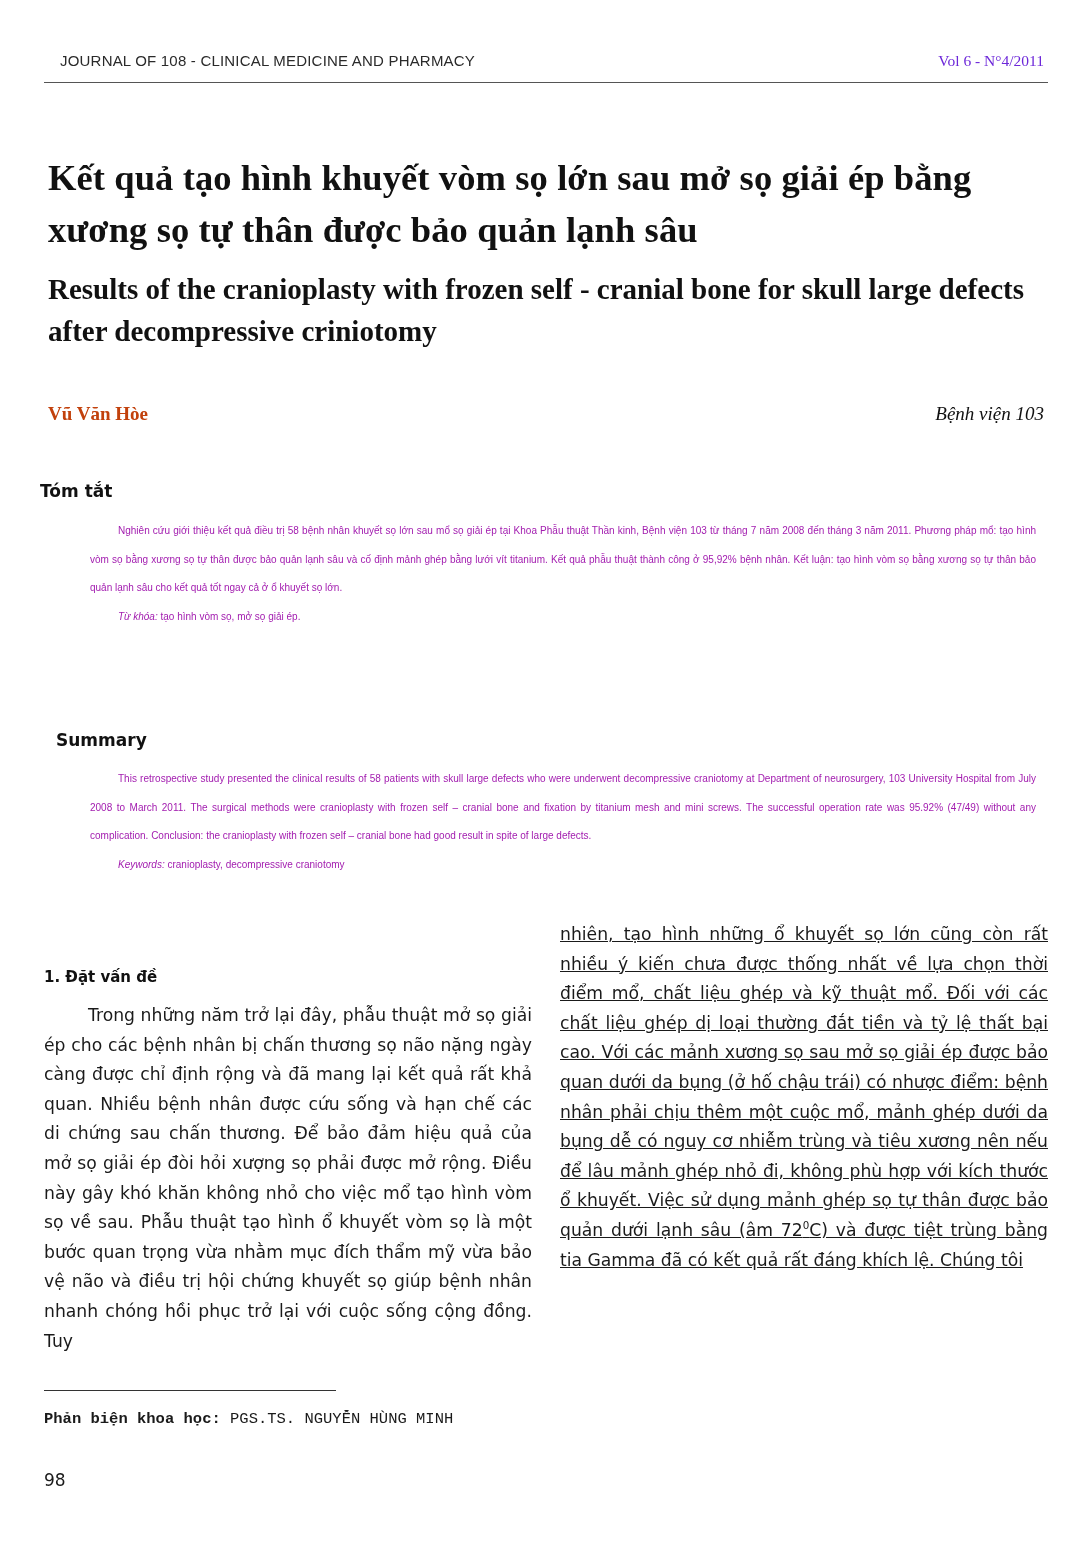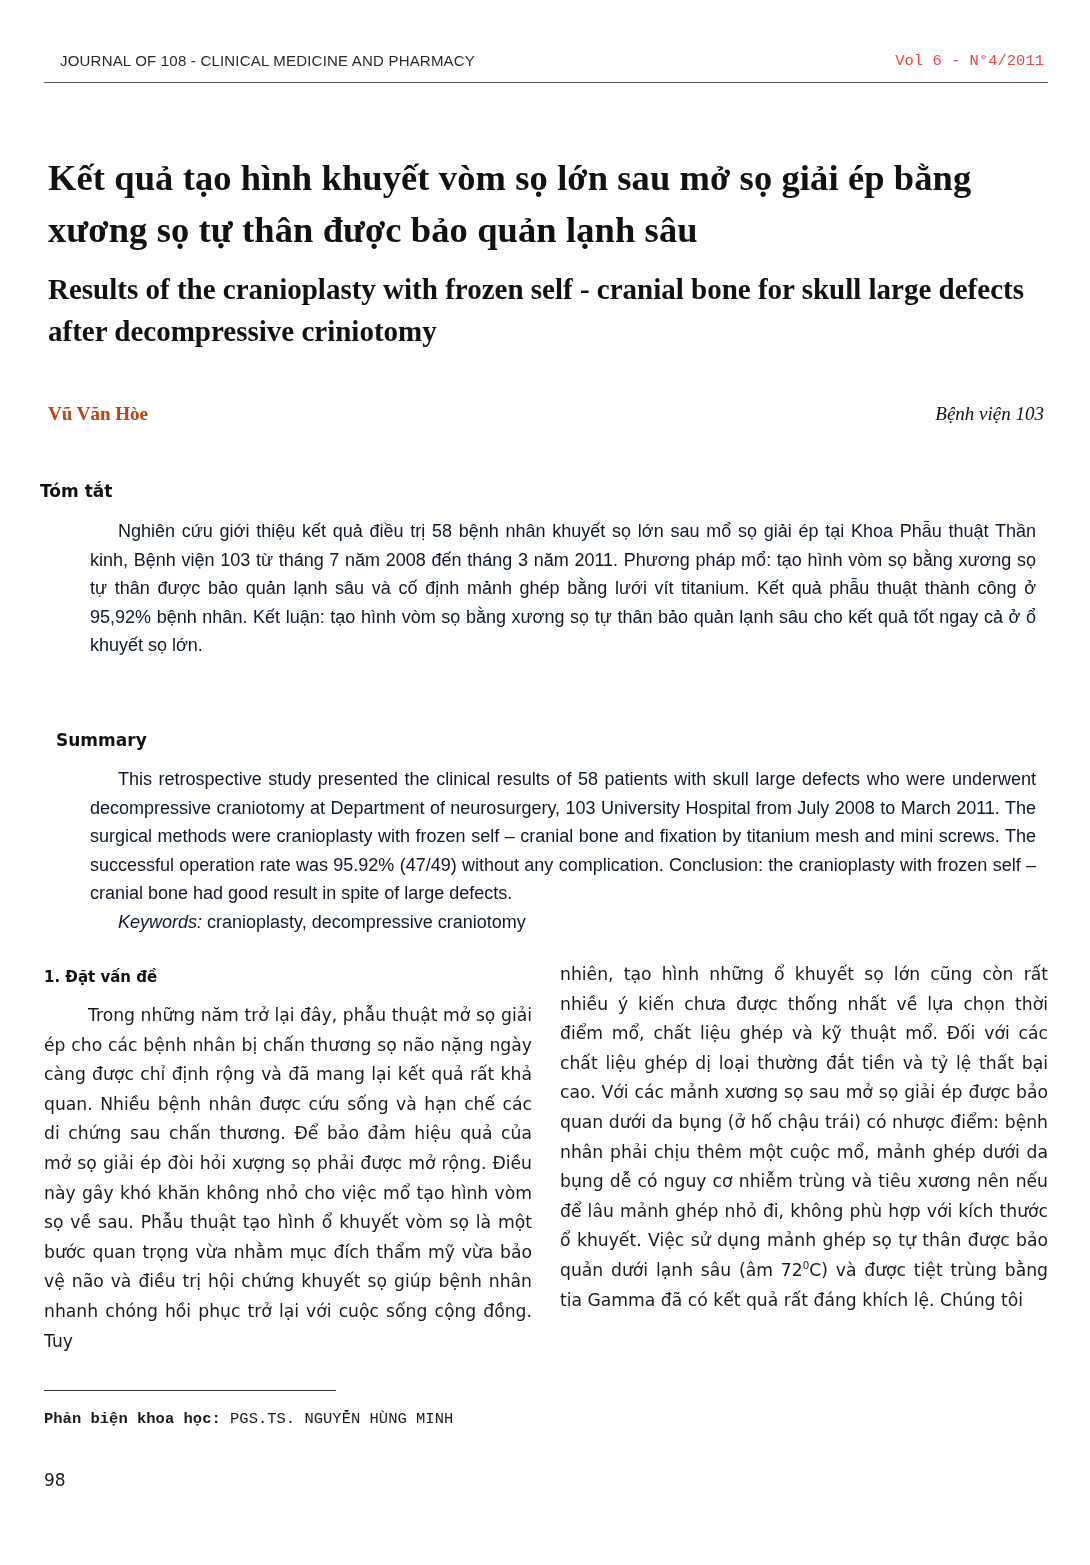--- a/index.html
+++ b/index.html
@@ -1,26 +1,26 @@
 <!DOCTYPE html>
 <html><head>
 <meta charset="utf-8">
 <style>
   html, body { margin: 0; padding: 0; background: #ffffff; }
   body { width: 1090px; height: 1565px; position: relative; overflow: hidden; color: #1a1a1a; }
   .abs { position: absolute; }
   .running-head { left: 60px; top: 52px; font-family: "Liberation Sans", sans-serif; font-size: 15px; letter-spacing: 0.2px; color: #2a2a2a; }
-  .running-vol { right: 46px; top: 52px; font-family: Liberation Mono, monospace; font-size: 15.5px; color: #ef4444; }
+  .running-vol { right: 46px; top: 52px; font-family: Liberation Serif, serif; font-size: 15.5px; color: #6d28d9; }
   .head-rule { left: 44px; top: 82px; width: 1004px; height: 1px; background: #555; }
   .title-vi { left: 48px; top: 152px; width: 1000px; font-family: "Liberation Serif", serif; font-weight: bold; font-size: 36.5px; line-height: 52px; color: #111; letter-spacing: 0.1px; }
   .title-en { left: 48px; top: 268px; width: 1000px; font-family: "Liberation Serif", serif; font-weight: bold; font-size: 29px; line-height: 42px; color: #111; }
   .author { left: 48px; top: 403px; font-family: "Liberation Serif", serif; font-weight: bold; font-size: 19px; color: #c2410c; text-align: center; }
   .affil { right: 46px; top: 403px; font-family: "Liberation Serif", serif; font-style: italic; font-size: 19px; color: #111; }
   .sec-head { font-family: "DejaVu Sans", sans-serif; font-weight: bold; font-size: 17px; color: #111; }
-  .abstract { font-family: "Liberation Sans", sans-serif; font-size: 18px; line-height: 28.5px; color: #0f172a; text-align: justify; }
+  .abstract { font-family: "Liberation Sans", sans-serif; font-size: 10px; line-height: 28.5px; color: #a21caf; text-align: justify; }
   .abstract p { margin: 0; text-indent: 42px; }
   .kw { text-indent: 42px; margin: 0; }
   .kw .kw-label { font-style: italic; }
   .col { font-family: "DejaVu Sans", sans-serif; font-size: 17.2px; line-height: 29.6px; color: #1a1a1a; text-align: justify; width: 488px; }
   .col p { margin: 0; }
   .col .indent { text-indent: 44px; }
   .foot-rule { left: 44px; top: 1390px; width: 292px; height: 1px; background: #333; }
   .footnote { left: 44px; top: 1410px; font-family: Liberation Mono, monospace; font-size: 15.5px; color: #1a1a1a; }
   .footnote b { font-weight: bold; }
   .page-num { left: 44px; top: 1470px; font-family: "DejaVu Sans", sans-serif; font-size: 17px; color: #1a1a1a; }
@@ -35,34 +35,35 @@
 
 <div class="abs title-vi">Kết quả tạo hình khuyết vòm sọ lớn sau mở sọ giải ép bằng xương sọ tự thân được bảo quản lạnh sâu</div>
 <div class="abs title-en">Results of the cranioplasty with frozen self - cranial bone for skull large defects after decompressive criniotomy</div>
 
 <div class="abs author">Vũ Văn Hòe</div>
 <div class="abs affil">Bệnh viện 103</div>
 
 <div class="abs sec-head" style="left:40px; top:481px;">Tóm tắt</div>
 <div class="abs abstract" style="left:90px; top:517px; width:946px;">
   <p style="text-indent:28px; margin-left:-0px;">Nghiên cứu giới thiệu kết quả điều trị 58 bệnh nhân khuyết sọ lớn sau mổ sọ giải ép tại Khoa Phẫu thuật Thần kinh, Bệnh viện 103 từ tháng 7 năm 2008 đến tháng 3 năm 2011. Phương pháp mổ: tạo hình vòm sọ bằng xương sọ tự thân được bảo quản lạnh sâu và cố định mảnh ghép bằng lưới vít titanium. Kết quả phẫu thuật thành công ở 95,92% bệnh nhân. Kết luận: tạo hình vòm sọ bằng xương sọ tự thân bảo quản lạnh sâu cho kết quả tốt ngay cả ở ổ khuyết sọ lớn.</p>
+  <p class="kw" style="text-indent:28px;"><span class="kw-label">Từ khóa:</span><span> tạo hình vòm sọ, mở sọ giải ép.</span></p>
 </div>
 
 <div class="abs sec-head" style="left:56px; top:730px;">Summary</div>
 <div class="abs abstract" style="left:90px; top:765px; width:946px;">
   <p style="text-indent:28px;">This retrospective study presented the clinical results of 58 patients with skull large defects who were underwent decompressive craniotomy at Department of neurosurgery, 103 University Hospital from July 2008 to March 2011. The surgical methods were cranioplasty with frozen self – cranial bone and fixation by titanium mesh and mini screws. The successful operation rate was 95.92% (47/49) without any complication. Conclusion: the cranioplasty with frozen self – cranial bone had good result in spite of large defects.</p>
   <p class="kw" style="text-indent:28px;"><span class="kw-label">Keywords:</span><span>  cranioplasty, decompressive craniotomy</span></p>
 </div>
 
 <div class="abs sec-head" style="left:44px; top:968px; font-size:15px;">1. Đặt vấn đề</div>
 
 <div class="abs col" style="left:44px; top:1001px;">
   <p class="indent">Trong những năm trở lại đây, phẫu thuật mở sọ giải ép cho các bệnh nhân bị chấn thương sọ não nặng ngày càng được chỉ định rộng và đã mang lại kết quả rất khả quan. Nhiều bệnh nhân được cứu sống và hạn chế các di chứng sau chấn thương. Để bảo đảm hiệu quả của mở sọ giải ép đòi hỏi xượng sọ phải được mở rộng. Điều này gây khó khăn không nhỏ cho việc mổ tạo hình vòm sọ về sau. Phẫu thuật tạo hình ổ khuyết vòm sọ là một bước quan trọng vừa nhằm mục đích thẩm mỹ vừa bảo vệ não và điều trị hội chứng khuyết sọ giúp bệnh nhân nhanh chóng hồi phục trở lại với cuộc sống cộng đồng. Tuy</p>
 </div>
 
-<div class="abs col" style="left:560px; top:960px;">
+<div class="abs col" style="left:560px; top:920px;text-decoration:underline;">
   <p><span>nhiên, tạo hình những ổ khuyết sọ lớn cũng còn rất nhiều ý kiến chưa được thống nhất về lựa chọn thời điểm mổ, chất liệu ghép và kỹ thuật mổ. Đối với các chất liệu ghép dị loại thường đắt tiền và tỷ lệ thất bại cao. Với  các mảnh xương sọ sau mở sọ giải ép được bảo quan dưới da bụng (ở hố chậu trái) có nhược điểm: bệnh nhân phải chịu thêm một cuộc mổ, mảnh ghép dưới da bụng dễ có nguy cơ nhiễm trùng và tiêu xương nên nếu để lâu mảnh ghép nhỏ đi, không phù hợp với kích thước ổ khuyết. Việc sử dụng mảnh ghép sọ tự thân được bảo quản dưới lạnh sâu (âm 72</span><sup>0</sup><span>C) và được tiệt trùng bằng tia Gamma đã có kết quả rất đáng khích lệ. Chúng tôi</span></p>
 </div>
 
 <div class="abs foot-rule"></div>
 <div class="abs footnote"><b>Phản biện khoa học:</b><span> PGS.TS. NGUYỄN HÙNG MINH</span></div>
 
 <div class="abs page-num">98</div>
 
 </body></html>

